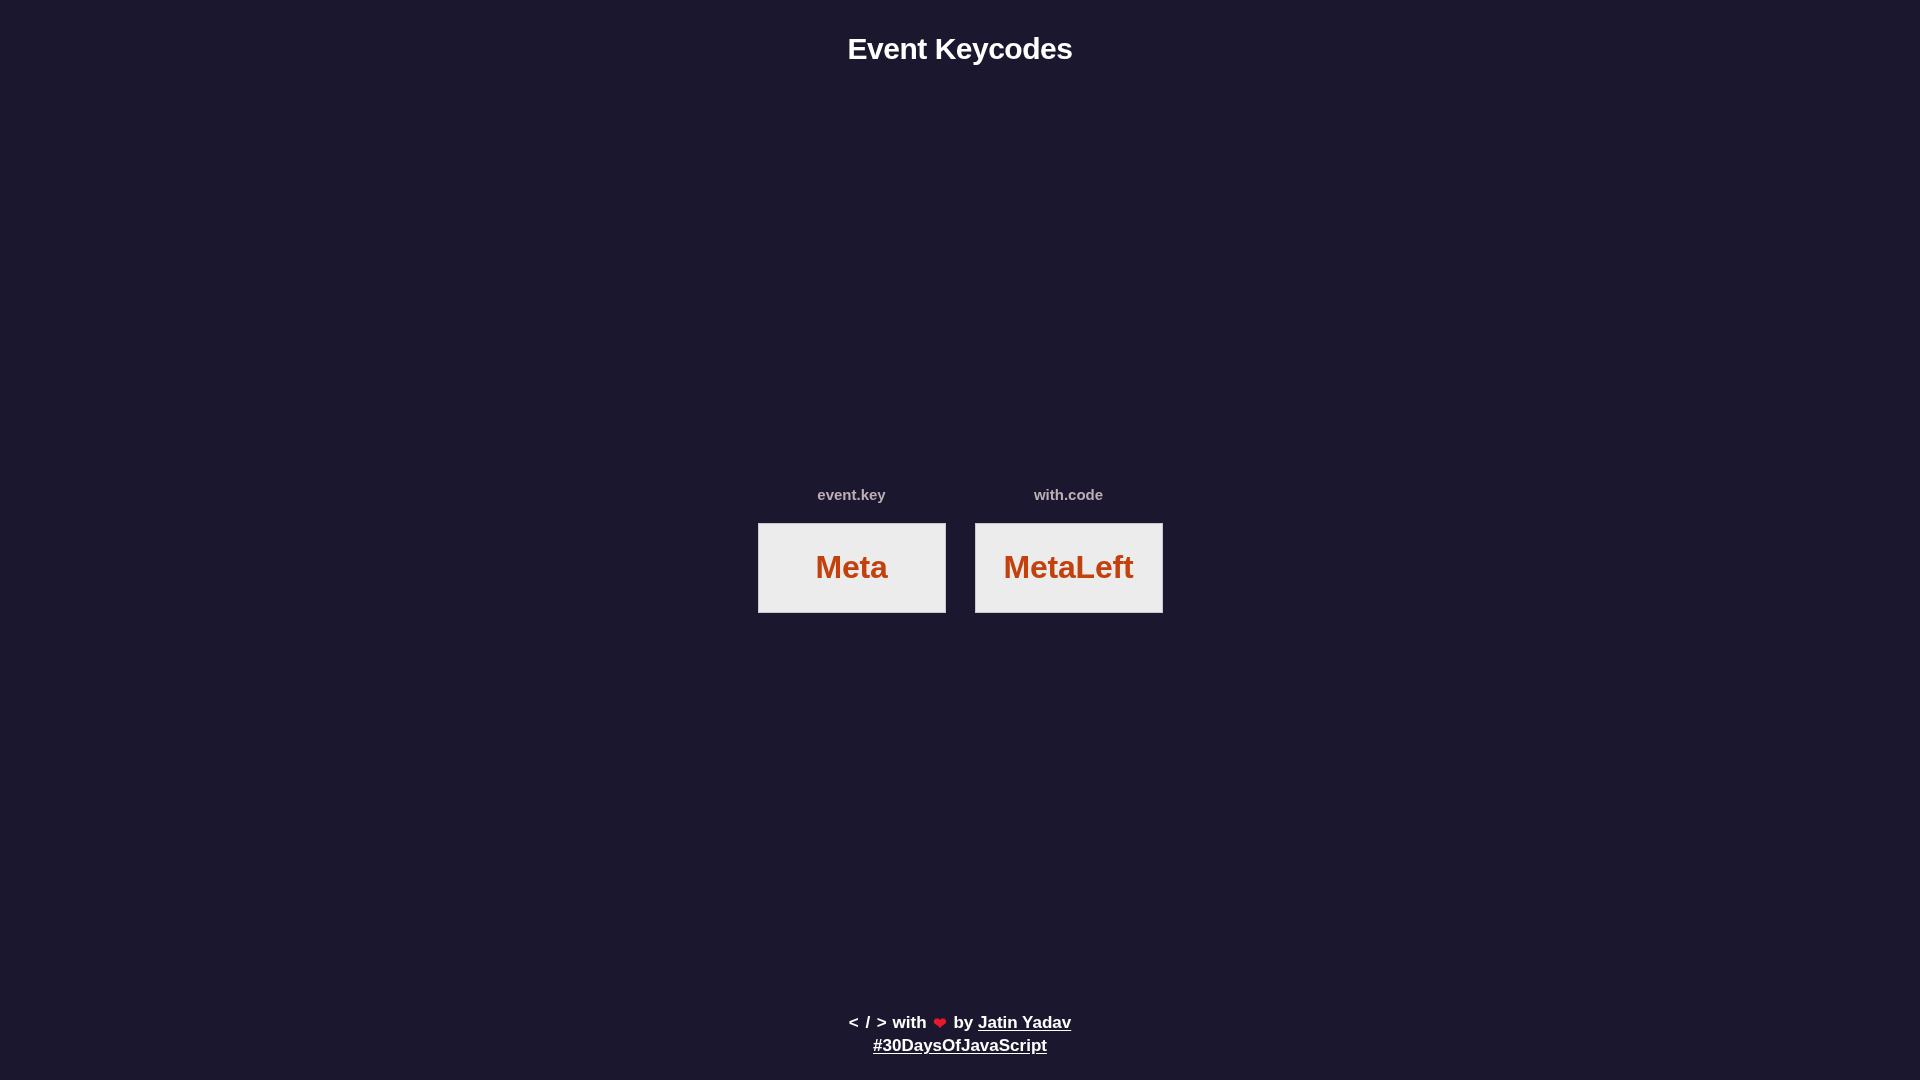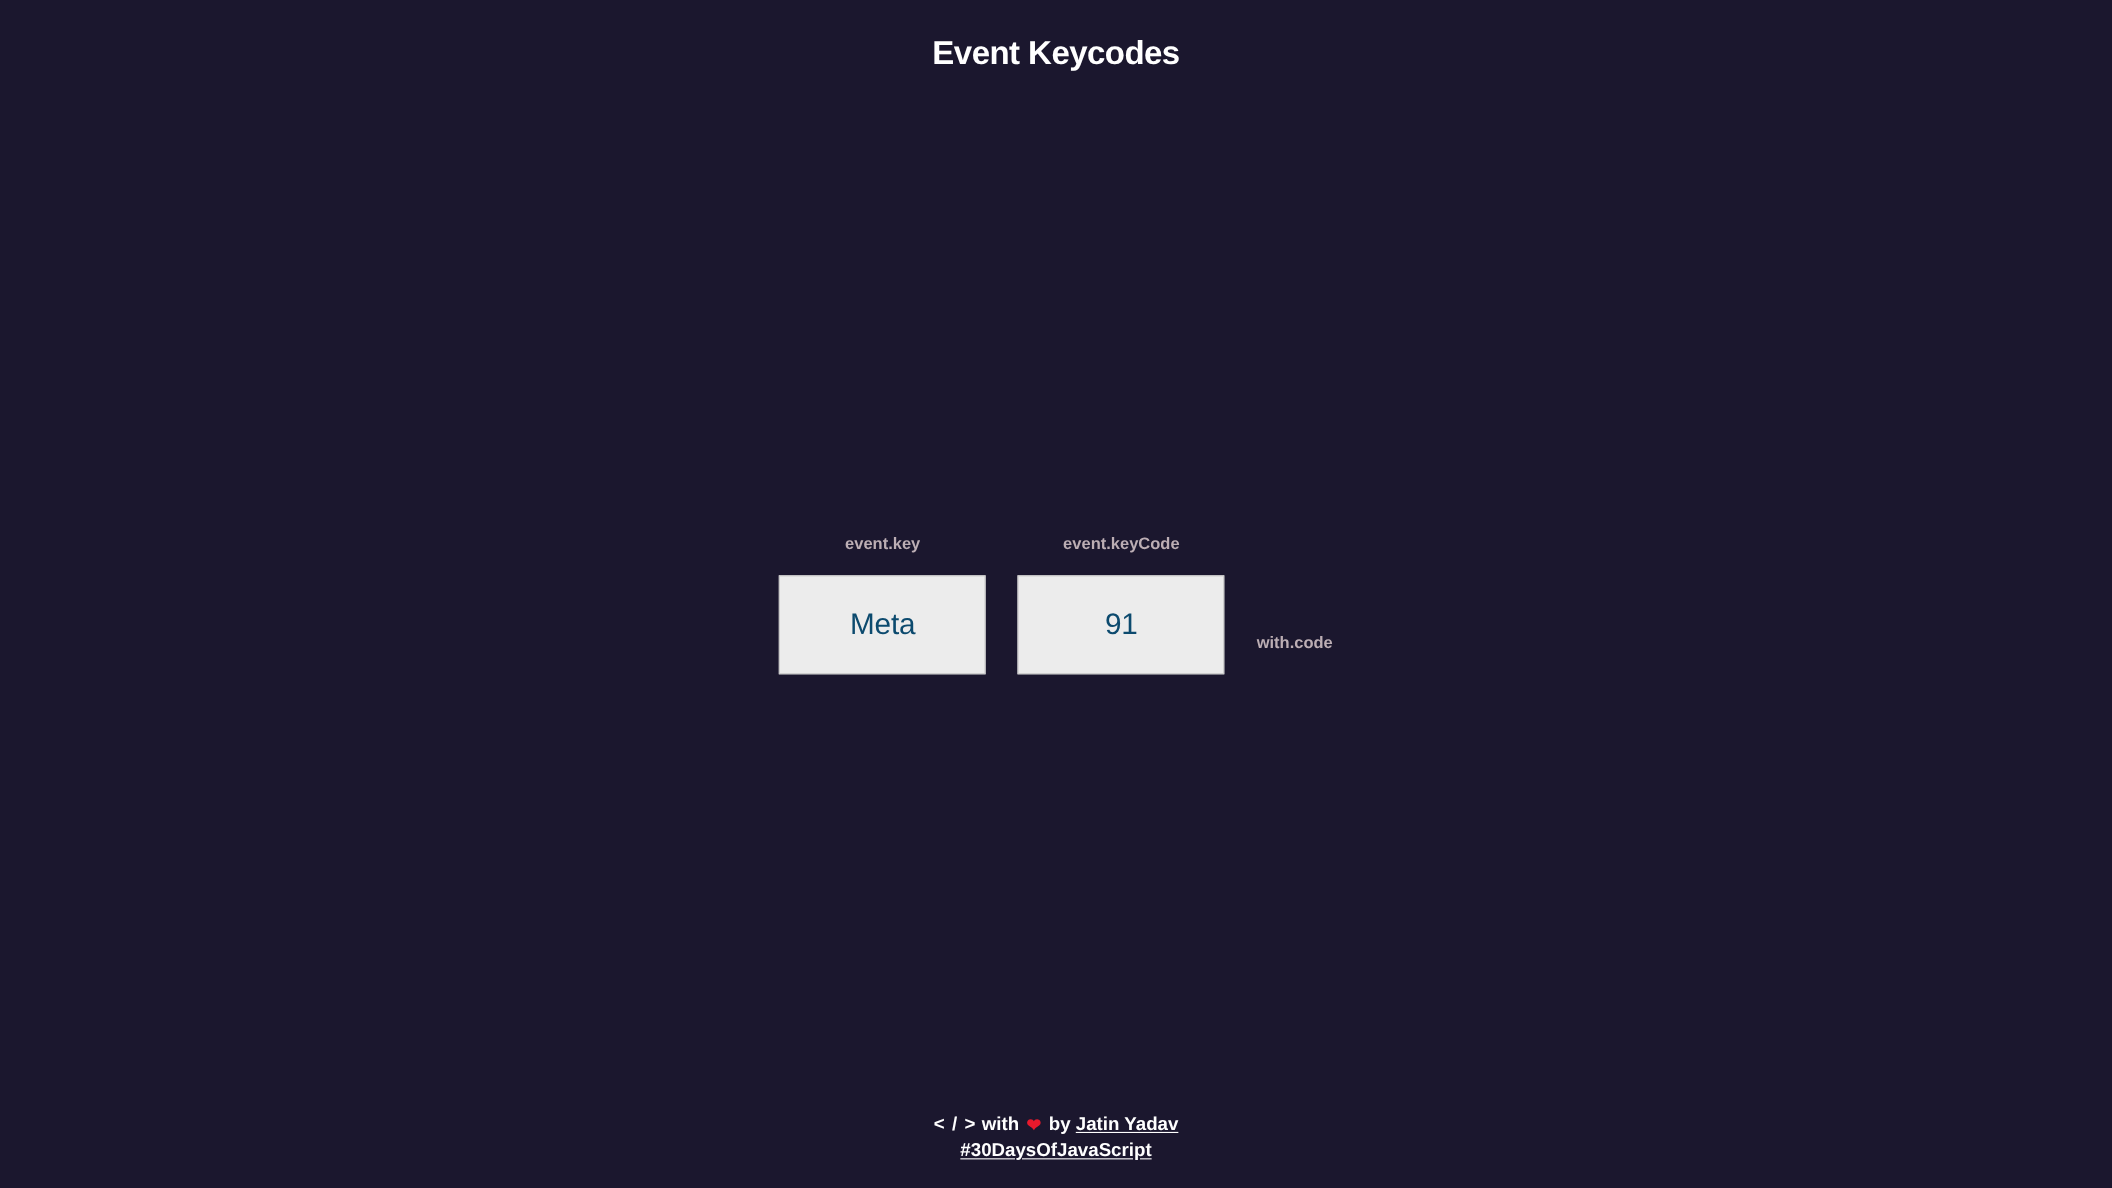--- a/index.html
+++ b/index.html
@@ -73,23 +73,23 @@
     width: 188px;
     height: 90px;
     background: #ececec;
     border: 1px solid #c9c9c9;
     display: flex;
     align-items: center;
     justify-content: center;
   }
 
   .key-card-value {
-    font-size: 27px;
-    font-weight: normal;
-    color: #0c4a6e;
+    font-size: 32px;
+    font-weight: bold;
+    color: #c2410c;
     letter-spacing: -0.2px;
     white-space: nowrap;
   }
 
   
   .footer {
     position: absolute;
     bottom: 22px;
     left: 0;
     width: 100%;
@@ -129,29 +129,26 @@
 <div class="result-area">
   <div class="key-cards">
 
     <div class="key-card">
       <div class="key-card-label">event.key</div>
       <div class="key-card-box">
         <span class="key-card-value">Meta</span>
       </div>
     </div>
 
-    <div class="key-card">
-      <div class="key-card-label">event.keyCode</div>
-      <div class="key-card-box">
-        <span class="key-card-value">91</span>
-      </div>
-    </div>
 
     <div class="key-card">
       <div class="key-card-label">with.code</div>
+      <div class="key-card-box">
+        <span class="key-card-value">MetaLeft</span>
+      </div>
     </div>
 
   </div>
 </div>
 
 <div class="footer">
   <span class="footer-line">
     <span class="footer-code-glyph">&lt; / &gt;</span>
     <span>with</span>
     <span class="footer-heart">❤</span>

